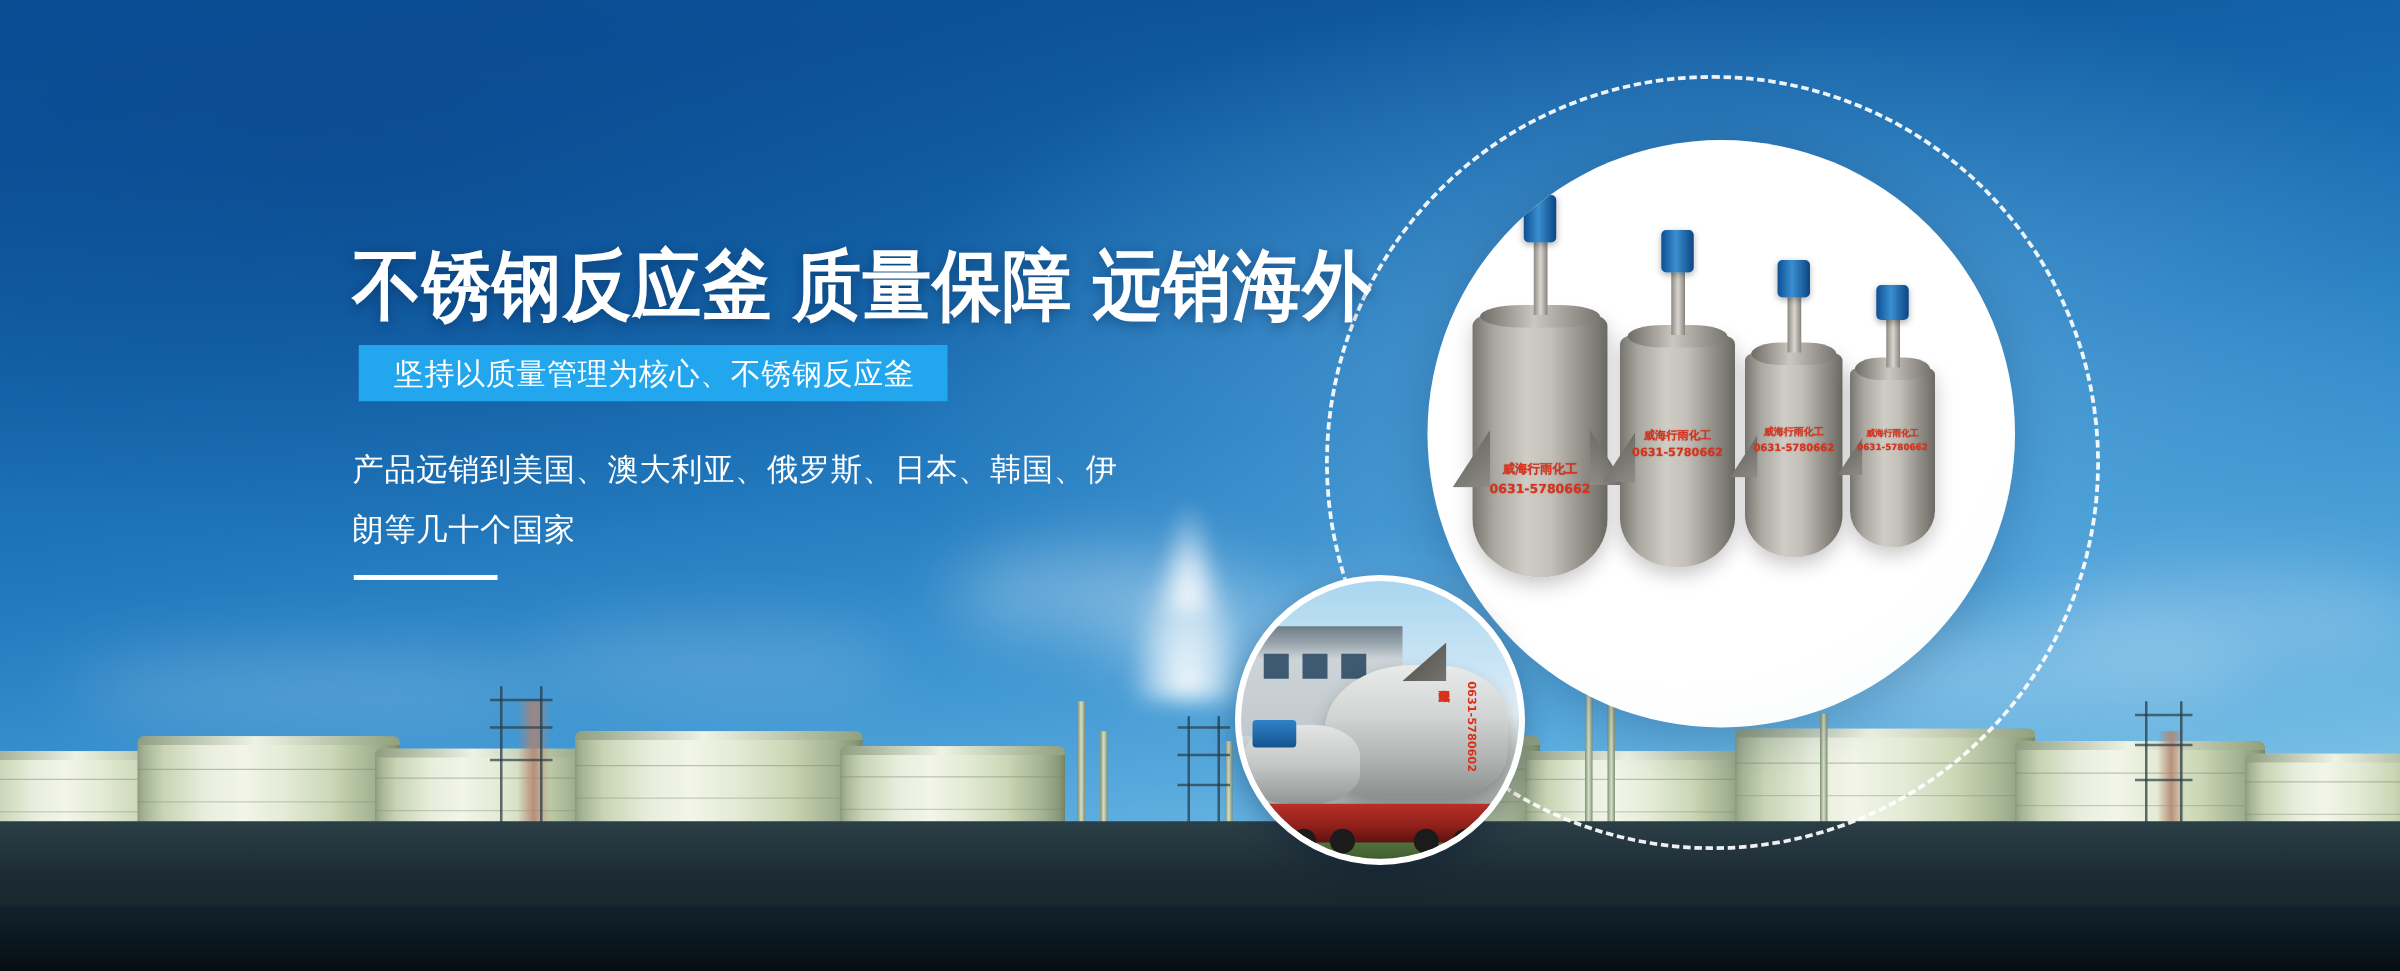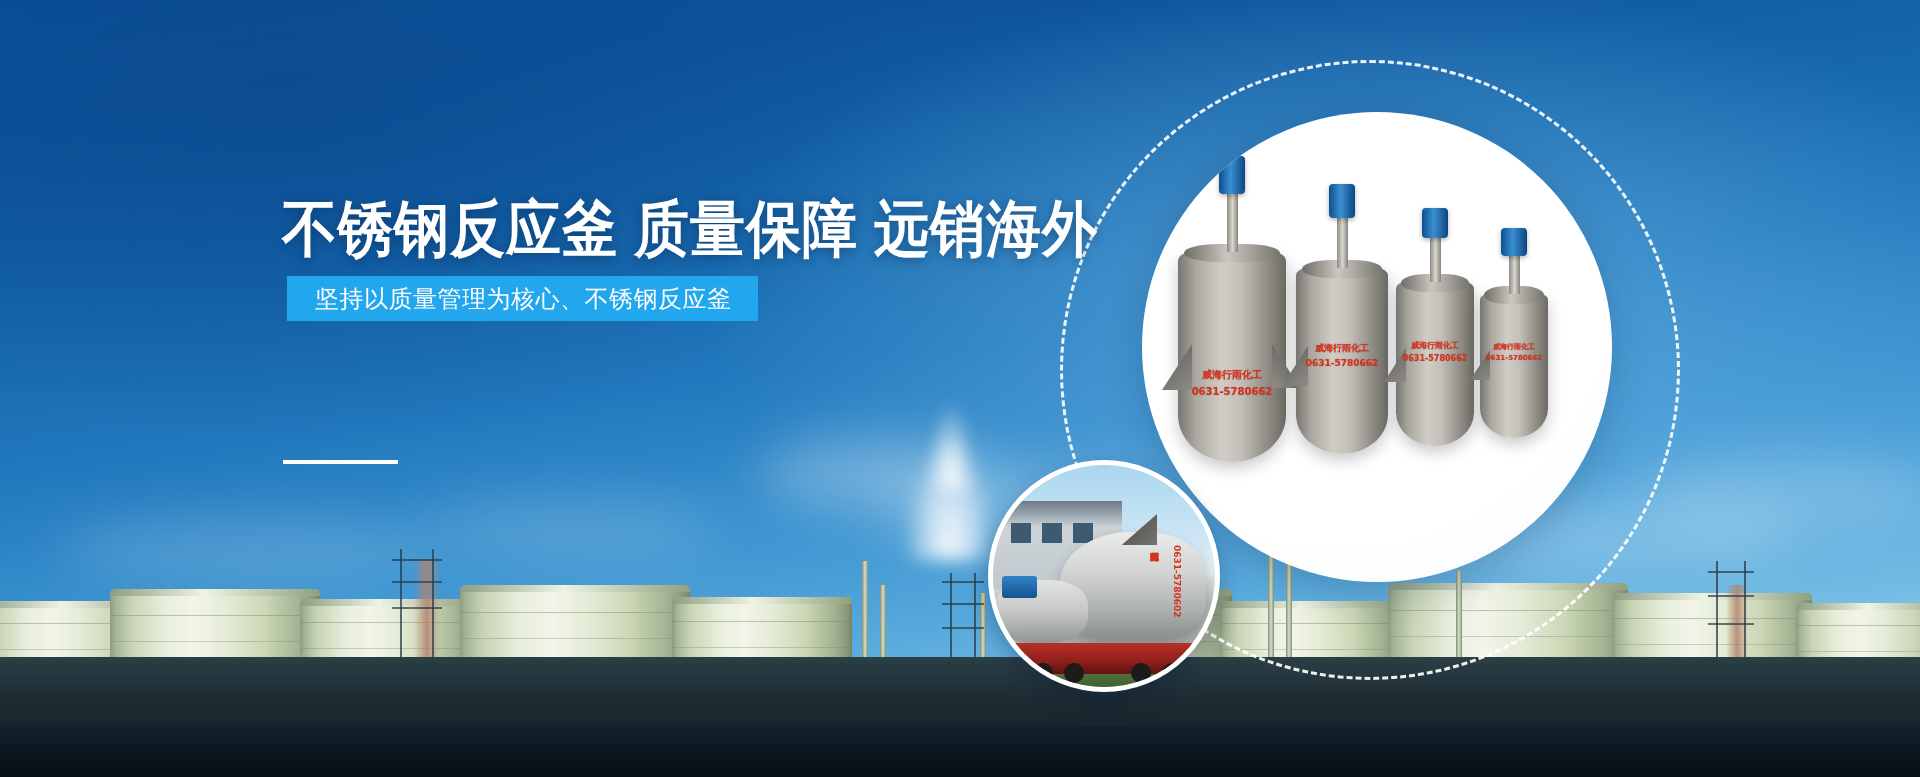--- a/index.html
+++ b/index.html
@@ -406,17 +406,18 @@
 
   <div class="copy">
     <div class="headline">
       <span>不锈钢反应釜</span><span class="gap"></span><span>质量保障</span><span class="gap"></span><span>远销海外</span>
     </div>
 
     <div class="tagbar">
       <span>坚持以质量管理为核心、不锈钢反应釜</span>
     </div>
 
+    <div class="para">产品远销到美国、澳大利亚、俄罗斯、日本、韩国、伊朗等几十个国家</div>
 
     <div class="rule"></div>
   </div>
 
 </div>
 
 </body></html>

